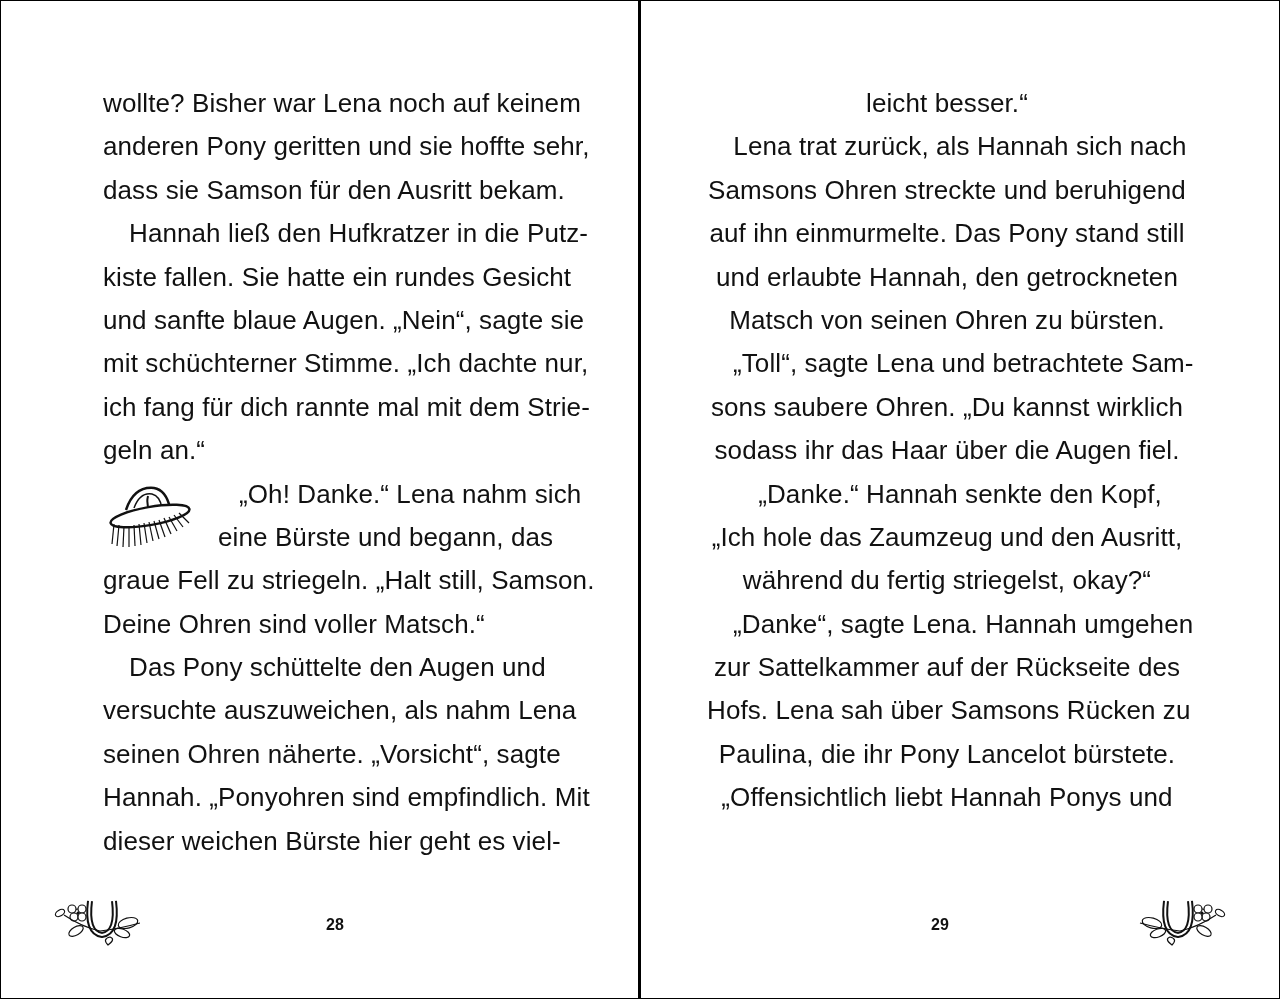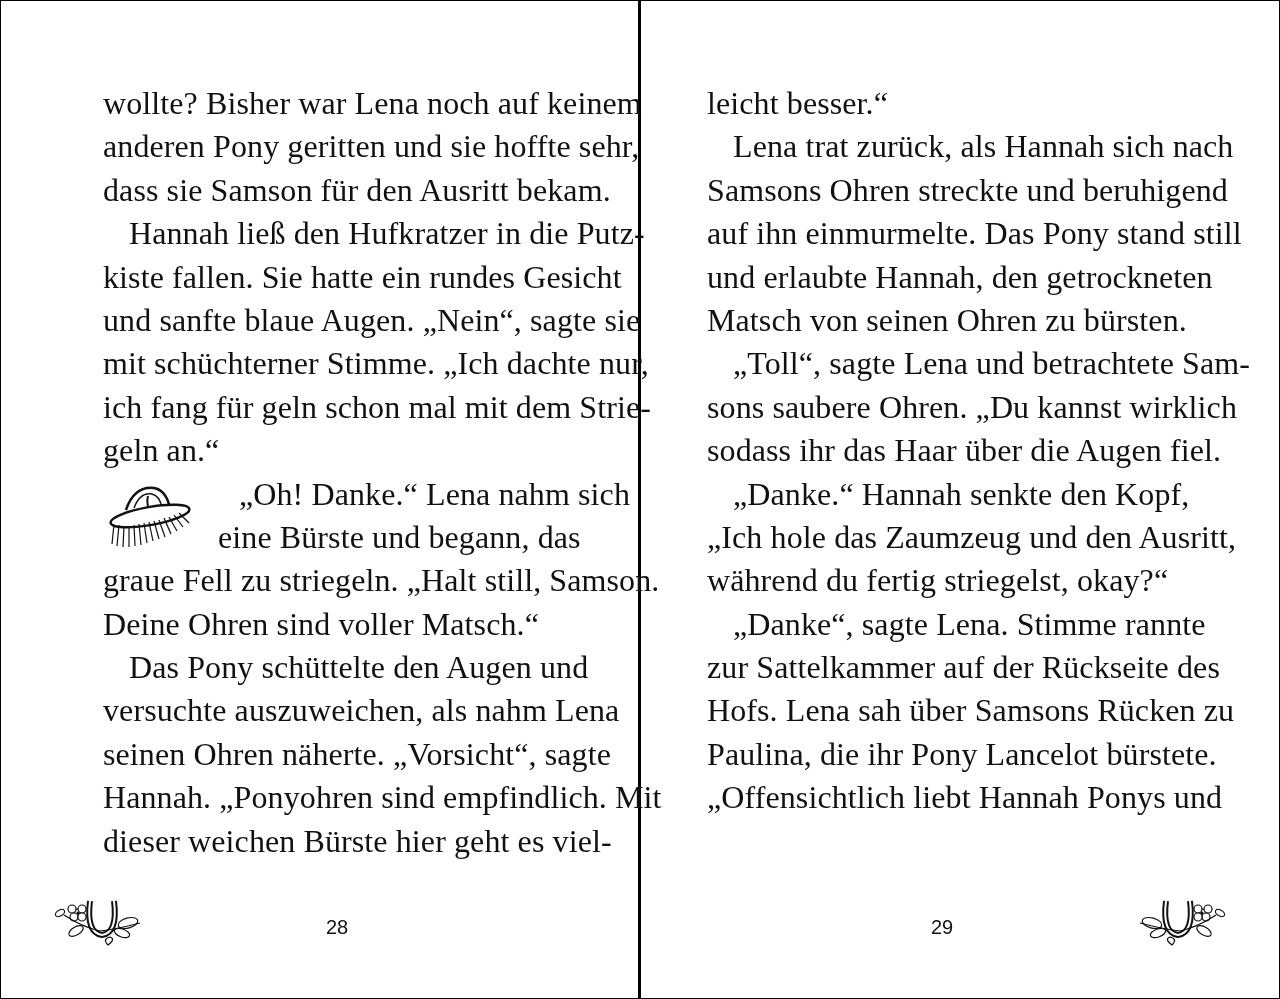--- a/index.html
+++ b/index.html
@@ -1,25 +1,25 @@
 <!DOCTYPE html>
 <html><head>
 <meta charset="utf-8">
 <style>
   html, body { margin: 0; padding: 0; background: #fff; }
   body { width: 1280px; height: 999px; position: relative; overflow: hidden; font-family: "Liberation Sans", sans-serif; color: #111; }
   .frame { position: absolute; left: 0; top: 0; width: 1278px; height: 997px; border: 1px solid #000; }
   .spine { position: absolute; left: 638px; top: 0; width: 3px; height: 999px; background: #000; }
   .page { position: absolute; top: 82px; width: 480px; }
   .page.left { left: 103px; }
-  .page.right { left: 707px; }
-  .line { height: 43.4px; line-height: 43.4px; font-size: 32px; white-space: nowrap; letter-spacing: 0.1px; font-family: Liberation Serif, serif; }
+  .page.right { left: 707px; text-align: center; }
+  .line { height: 43.4px; line-height: 43.4px; font-size: 26px; white-space: nowrap; letter-spacing: 0.1px; }
   .indent { padding-left: 26px; }
   .bigindent { padding-left: 115px; }
-  .pagenum { position: absolute; top: 916px; font-size: 20px; }
+  .pagenum { position: absolute; top: 916px; font-size: 16px; font-weight: bold; }
   .pn-left { left: 326px; }
   .pn-right { left: 931px; }
   .orn { position: absolute; top: 893px; width: 100px; height: 60px; }
   .orn-left { left: 52px; }
   .orn-right { left: 1128px; transform: scaleX(-1); }
   .brush { position: absolute; left: 104px; top: 480px; width: 96px; height: 72px; }
 </style>
 </head>
 <body>
 
@@ -27,21 +27,21 @@
 <div class="spine"></div>
 
 <div class="page left">
   <div class="line">wollte? Bisher war Lena noch auf keinem</div>
   <div class="line">anderen Pony geritten und sie hoffte sehr,</div>
   <div class="line">dass sie Samson für den Ausritt  bekam.</div>
   <div class="line indent">Hannah ließ den Hufkratzer in die Putz-</div>
   <div class="line">kiste fallen. Sie hatte ein rundes Gesicht</div>
   <div class="line">und sanfte blaue Augen. „Nein“, sagte sie</div>
   <div class="line">mit schüchterner Stimme. „Ich dachte nur,</div>
-  <div class="line">ich fang für geln schon mal mit dem Strie-</div>
+  <div class="line">ich fang für dich rannte mal mit dem Strie-</div>
   <div class="line">geln an.“</div>
   <div class="line" style="padding-left:136px">„Oh! Danke.“ Lena nahm sich</div>
   <div class="line bigindent">eine Bürste und begann, das</div>
   <div class="line">graue Fell zu striegeln. „Halt still, Samson.</div>
   <div class="line">Deine Ohren sind voller Matsch.“</div>
   <div class="line indent">Das Pony schüttelte den Augen und</div>
   <div class="line">versuchte auszuweichen, als nahm Lena</div>
   <div class="line">seinen Ohren näherte. „Vorsicht“, sagte</div>
   <div class="line">Hannah. „Ponyohren sind empfindlich. Mit</div>
   <div class="line">dieser weichen Bürste hier geht es viel-</div>
@@ -97,21 +97,21 @@
   <div class="line">Samsons Ohren streckte und beruhigend</div>
   <div class="line">auf ihn einmurmelte. Das Pony stand still</div>
   <div class="line">und erlaubte Hannah, den getrockneten</div>
   <div class="line">Matsch von seinen Ohren zu bürsten.</div>
   <div class="line indent">„Toll“, sagte Lena und betrachtete Sam-</div>
   <div class="line">sons saubere Ohren. „Du kannst wirklich</div>
   <div class="line">sodass ihr das Haar über die Augen fiel.</div>
   <div class="line indent">„Danke.“ Hannah senkte den Kopf,</div>
   <div class="line">„Ich hole das Zaumzeug und den Ausritt,</div>
   <div class="line">während du fertig striegelst, okay?“</div>
-  <div class="line indent">„Danke“, sagte Lena. Stimme rannte</div>
+  <div class="line indent">„Danke“, sagte Lena. Hannah umgehen</div>
   <div class="line">zur Sattelkammer auf der Rückseite des</div>
   <div class="line">Hofs. Lena sah über Samsons Rücken zu</div>
   <div class="line">Paulina, die ihr Pony Lancelot bürstete.</div>
   <div class="line">„Offensichtlich liebt Hannah Ponys und</div>
 </div>
 
 <div class="pagenum pn-right">29</div>
 
 <svg class="orn orn-right" viewBox="0 0 100 60">
   <path d="M38 8 Q34 40 50 42 Q66 40 62 8" fill="none" stroke="#111" stroke-width="6"></path>

